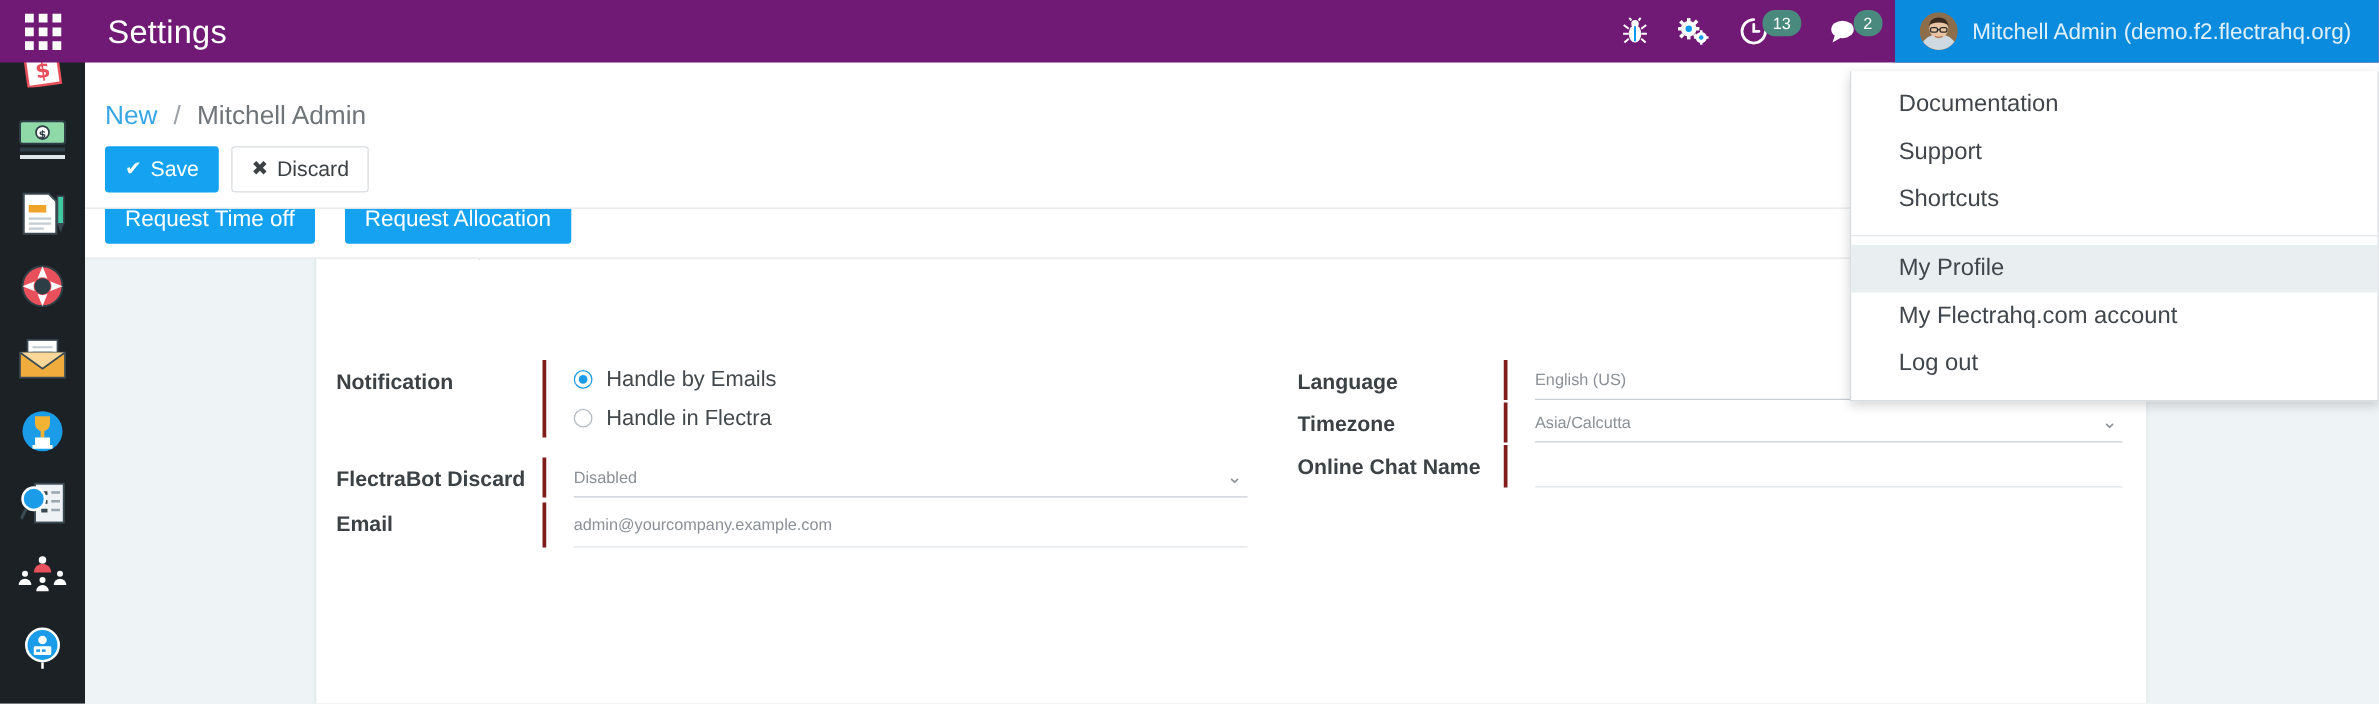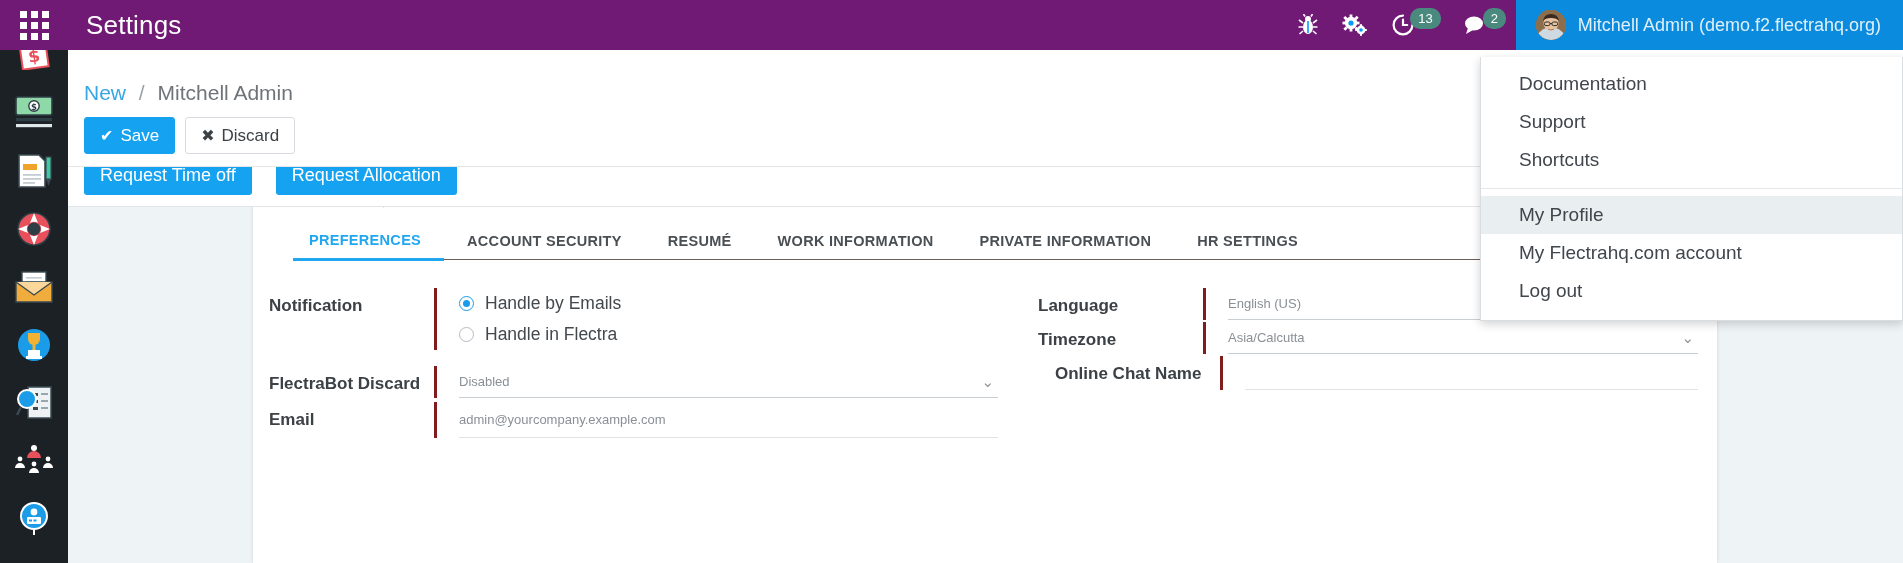--- a/index.html
+++ b/index.html
@@ -414,28 +414,20 @@
     <button class="btn-action">Request Time off</button>
     <button class="btn-action">Request Allocation</button>
   </div>
 
   <div id="sheet-bg">
     <div id="sheet">
 
       <div id="clip-divider"></div>
       <div id="clip-field"></div>
 
-      <div id="tabs">
-        <div class="tab active">PREFERENCES</div>
-        <div class="tab">ACCOUNT SECURITY</div>
-        <div class="tab">RESUMÉ</div>
-        <div class="tab">WORK INFORMATION</div>
-        <div class="tab">PRIVATE INFORMATION</div>
-        <div class="tab">HR SETTINGS</div>
-      </div>
 
       <div id="form">
 
         <div class="col col-left">
 
           <div class="frow">
             <div class="flabel">Notification</div>
             <div class="fctrl">
               <label class="radio-line">
                 <span class="radio checked">
@@ -496,21 +488,21 @@
           <div class="frow" style="margin-top:2px;">
             <div class="flabel">Timezone</div>
             <div class="fctrl">
               <div class="field">
                 <span class="field-val">Asia/Calcutta</span>
                 <span class="chev">⌄</span>
               </div>
             </div>
           </div>
 
-          <div class="frow" style="margin-top:2px;margin-left:17px;">
+          <div class="frow" style="margin-top:2px;">
             <div class="flabel">Online Chat Name</div>
             <div class="fctrl">
               <div class="field thin" style="height:34px;">
                 <span class="field-val"></span>
               </div>
             </div>
           </div>
 
         </div>
       </div>

